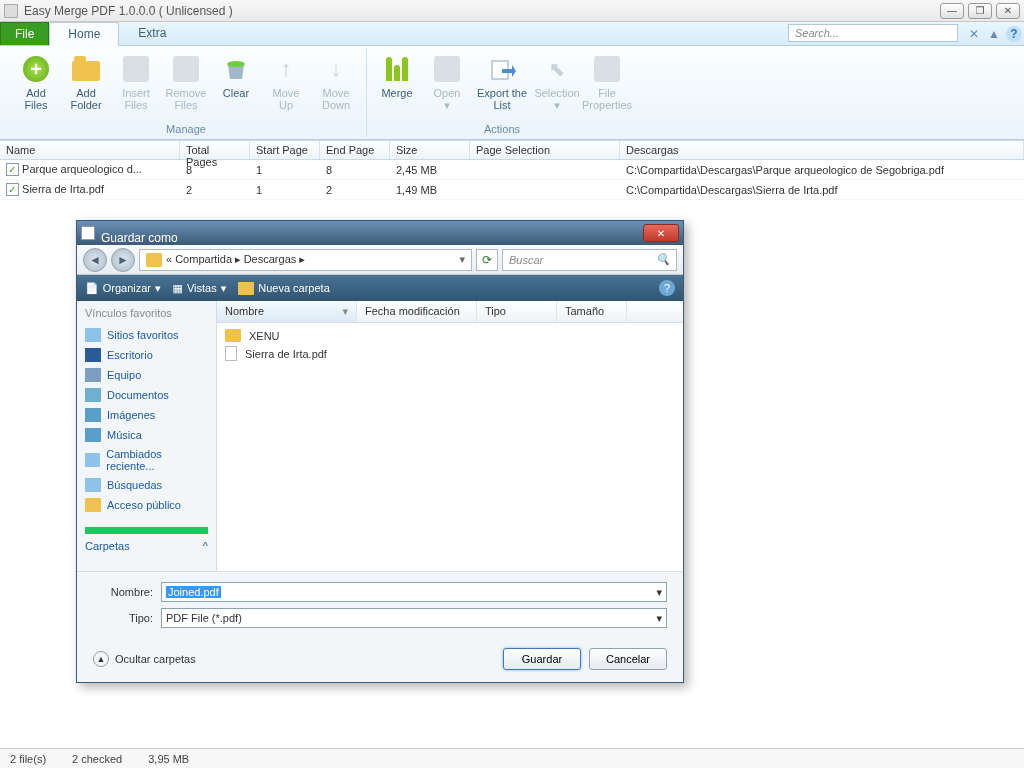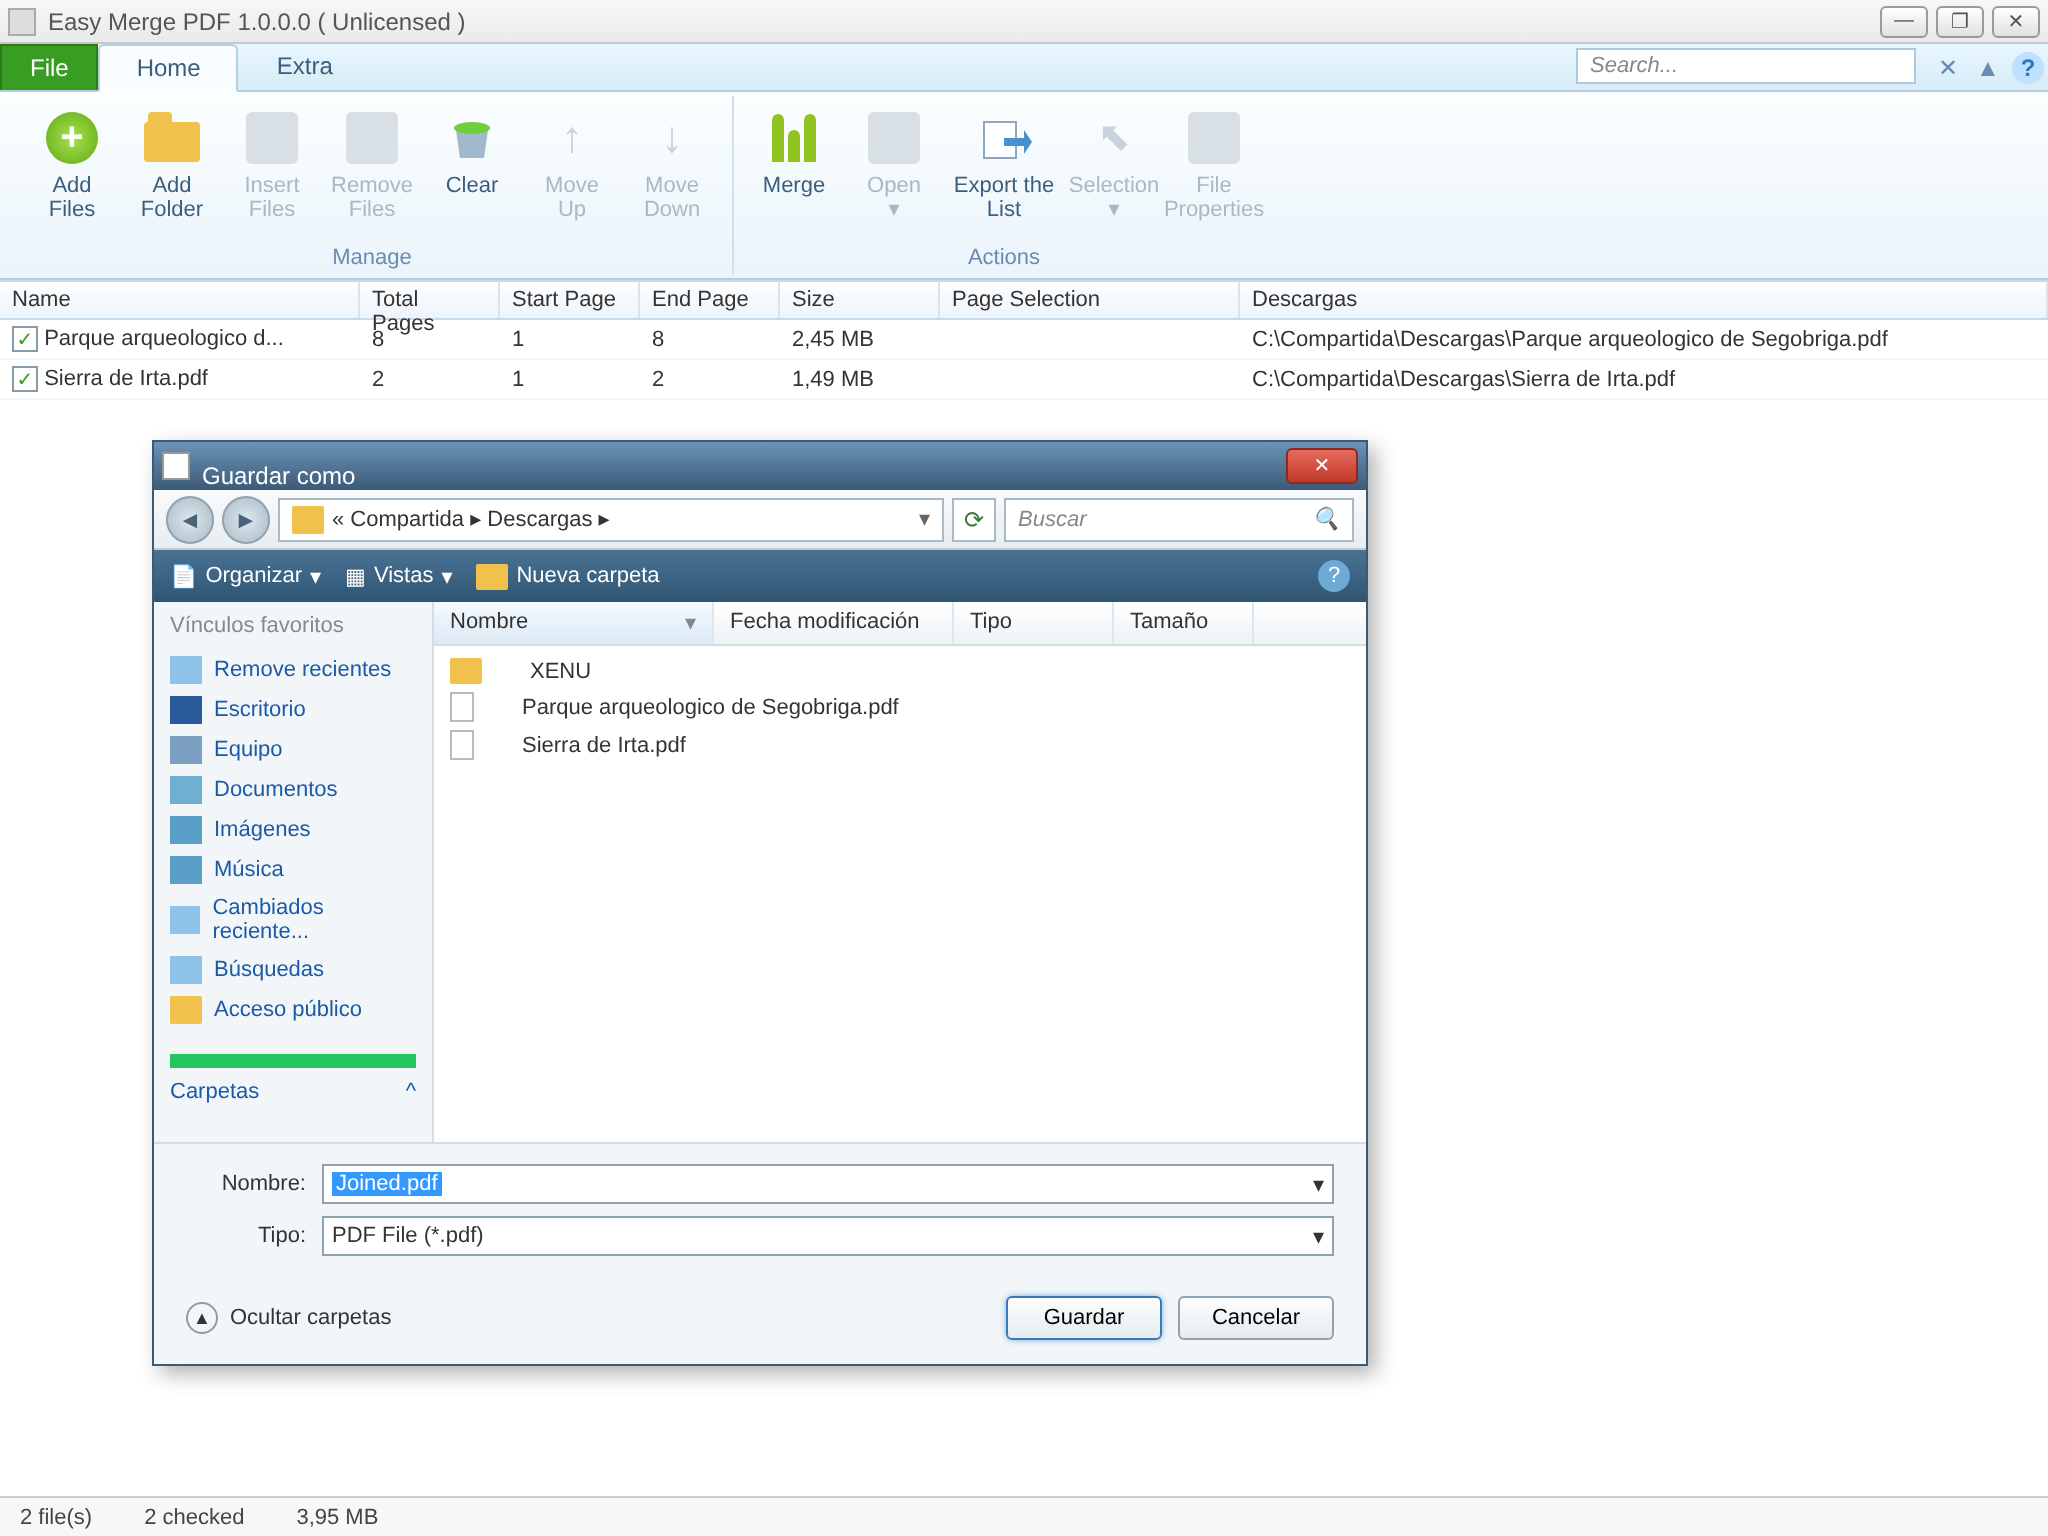--- a/index.html
+++ b/index.html
@@ -73,21 +73,21 @@
 .favs .hd { color:#888; margin-bottom:6px; }
 .favlink { display:flex; align-items:center; gap:6px; padding:3px 0; color:#1a5aa8; cursor:pointer; }
 .favlink .fi { width:16px;height:14px; }
 .carpetas { margin-top:12px; border-top:7px solid #22c55e; padding-top:6px; color:#1a5aa8; display:flex; justify-content:space-between; align-items:center; cursor:pointer; }
 
 .filepane { flex:1; display:flex; flex-direction:column; }
 .filehead { height:22px; background:linear-gradient(#fff,#eef3f7); border-bottom:1px solid #d5dde3; display:flex; font-size:11px; }
 .filehead div { padding:4px 8px; border-right:1px solid #e0e7ec; }
 .fh-n{width:140px;background:linear-gradient(#f5fbff,#dce9f5);} .fh-m{width:120px;} .fh-t{width:80px;} .fh-s{width:70px;}
 .filelist { flex:1; padding:4px 0; font-size:11px; }
-.fitem { display:flex; align-items:center; gap:24px; padding:2px 8px; cursor:pointer; }
+.fitem { display:flex; align-items:center; gap:8px; padding:2px 8px; cursor:pointer; }
 .fold-ic { width:16px;height:13px;background:#f0c24b;border-radius:1px; }
 .file-ic { width:12px;height:15px;background:#fff;border:1px solid #bbb; }
 
 .dlg-fields { background:#f3f6f8; padding:10px 16px 6px; border-top:1px solid #d5dde3; }
 .dlg-field { display:flex; align-items:center; margin-bottom:6px; }
 .dlg-field label { width:60px; text-align:right; margin-right:8px; font-size:11px; }
 .dlg-field .inp { flex:1; height:20px; border:1px solid #8fa2b0; background:#fff; padding:0 4px; font-size:11px; display:flex; align-items:center; justify-content:space-between; }
 .sel-hi { background:#3399ff; color:#fff; padding:0 2px; }
 
 .dlg-footer { background:#f3f6f8; padding:8px 16px 12px; display:flex; align-items:center; }
@@ -283,21 +283,21 @@
         <span class="fold-ic"></span> 
         <span>Nueva carpeta</span>
       </div>
     <div class="help">?</div>
   </div>
   <div class="dlg-body">
     <div class="favs">
       <div class="hd">Vínculos favoritos</div>
       <div class="favlink">
           <span class="fi" style="background:#8fc2e8;"></span>
-          <span>Remove recientes</span>
+          <span>Sitios favoritos</span>
         </div>
       <div class="favlink">
           <span class="fi" style="background:#2a5a9a;"></span>
           <span>Escritorio</span>
         </div>
       <div class="favlink">
           <span class="fi" style="background:#7a9fc0;"></span>
           <span>Equipo</span>
         </div>
       <div class="favlink">
@@ -336,24 +336,20 @@
         <div class="fh-t">Tipo</div>
         <div class="fh-s">Tamaño</div>
       </div>
       <div class="filelist">
         <div class="fitem">
             <span class="fold-ic"></span>
             <span>XENU</span>
           </div>
         <div class="fitem">
             <span class="file-ic"></span>
-            <span>Parque arqueologico de Segobriga.pdf</span>
-          </div>
-        <div class="fitem">
-            <span class="file-ic"></span>
             <span>Sierra de Irta.pdf</span>
           </div>
       </div>
     </div>
   </div>
   <div class="dlg-fields">
     <div class="dlg-field">
       <label>Nombre:</label>
       <div class="inp">
           <span class="sel-hi">Joined.pdf</span>

